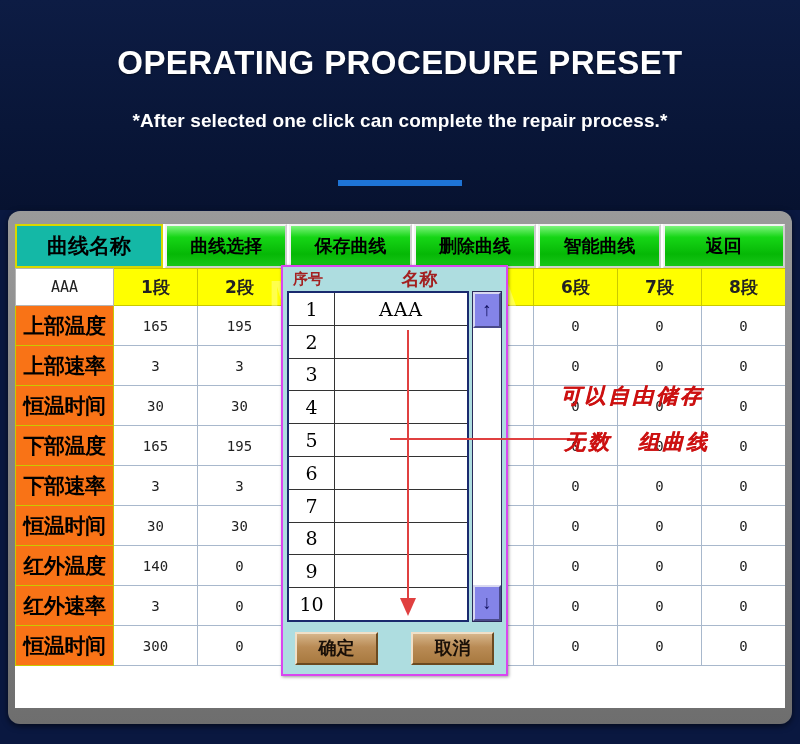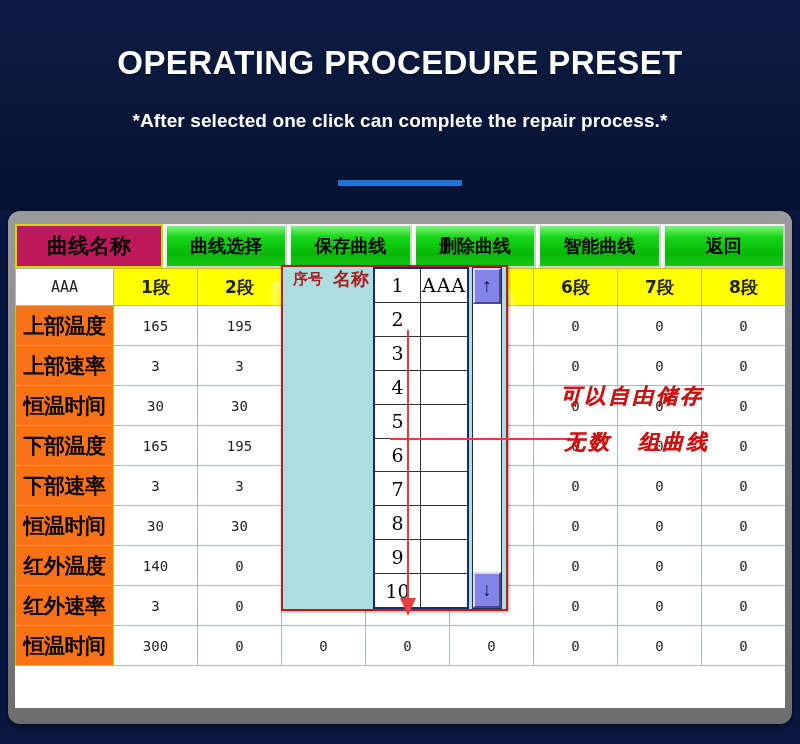--- a/index.html
+++ b/index.html
@@ -71,21 +71,21 @@
 
   
   .menu-row {
     display: flex;
     height: 44px;
     width: 100%;
     gap: 2px;
   }
   .menu-name {
     width: 148px;
-    background: #be185d;
+    background: #14b8a6;
     border: 2px solid #d8d800;
     display: flex;
     align-items: center;
     justify-content: center;
     font-size: 21px;
     font-weight: bold;
     color: #000;
     font-family: "DejaVu Sans", sans-serif;
   }
   .menu-btn {
@@ -211,27 +211,27 @@
     border-top: 18px solid #e04040;
     z-index: 8;
   }
 
   
   .dialog {
     position: absolute;
     left: 281px;
     top: 265px;
     width: 227px;
-    height: 346px;
+    height: 411px;
     background: #aedde0;
-    border: 2px solid #b91c1c;
+    border: 2px solid #d946ef;
     z-index: 6;
     box-shadow: 1px 1px 3px rgba(0,0,0,.4);
     display: flex;
-    flex-direction: row;
+    flex-direction: column;
   }
   .dlg-head {
     display: flex;
     height: 24px;
     background: #aedde0;
     flex: 0 0 auto;
   }
   .dlg-head .h-seq {
     width: 50px;
     display: flex; align-items: center; justify-content: center;
@@ -533,13 +533,17 @@
           <div class="seq">10</div>
           <div class="nm"></div>
         </div>
       </div>
     <div class="dlg-scroll">
       <div class="scroll-btn">↑</div>
       <div class="scroll-track"></div>
       <div class="scroll-btn">↓</div>
     </div>
   </div>
+  <div class="dlg-foot">
+    <div class="dlg-btn">确定</div>
+    <div class="dlg-btn">取消</div>
+  </div>
 </div>
 
 </body></html>

